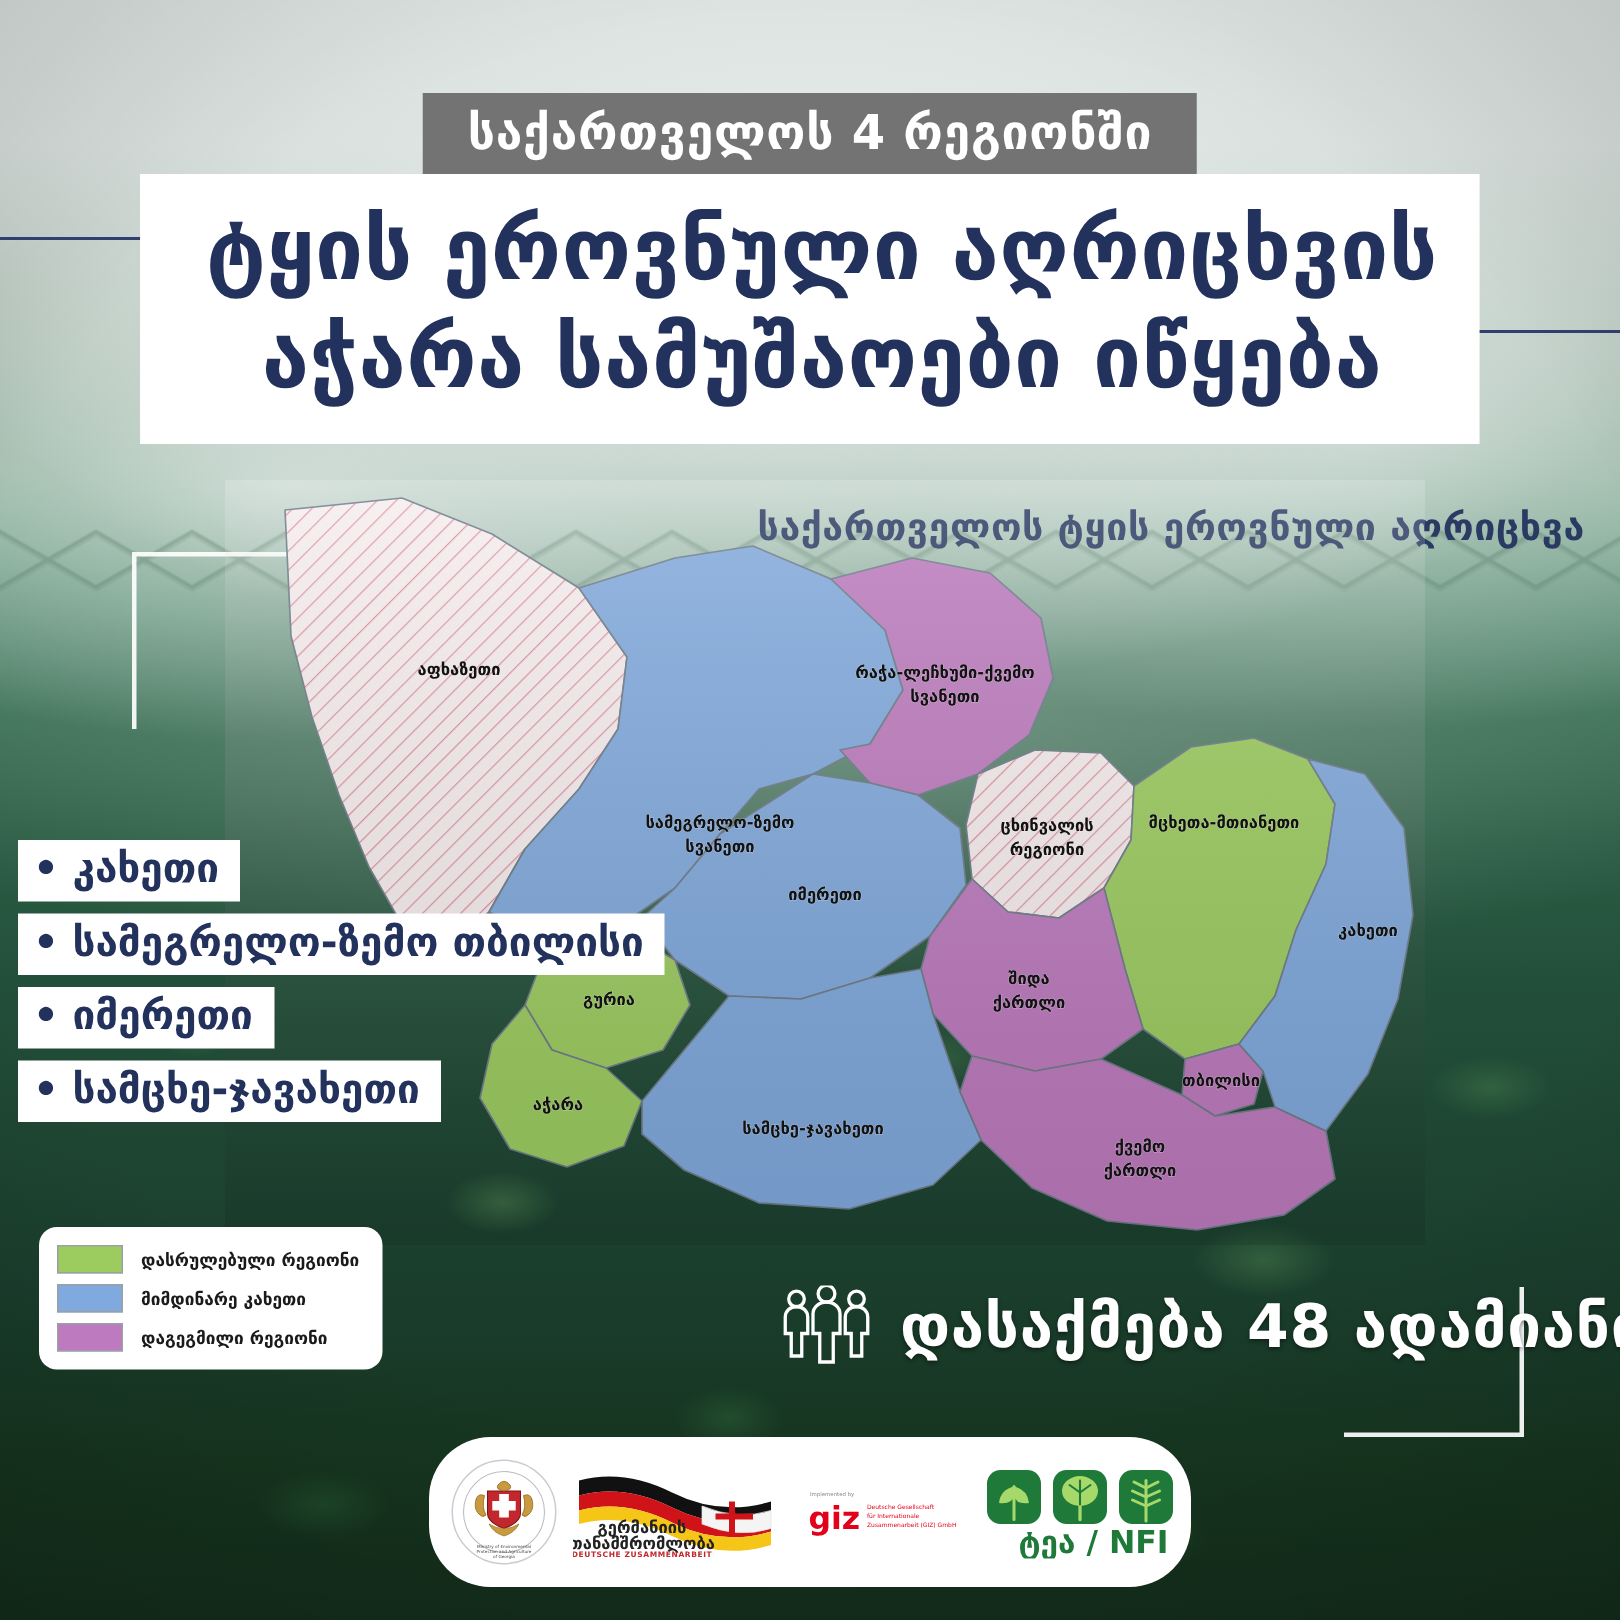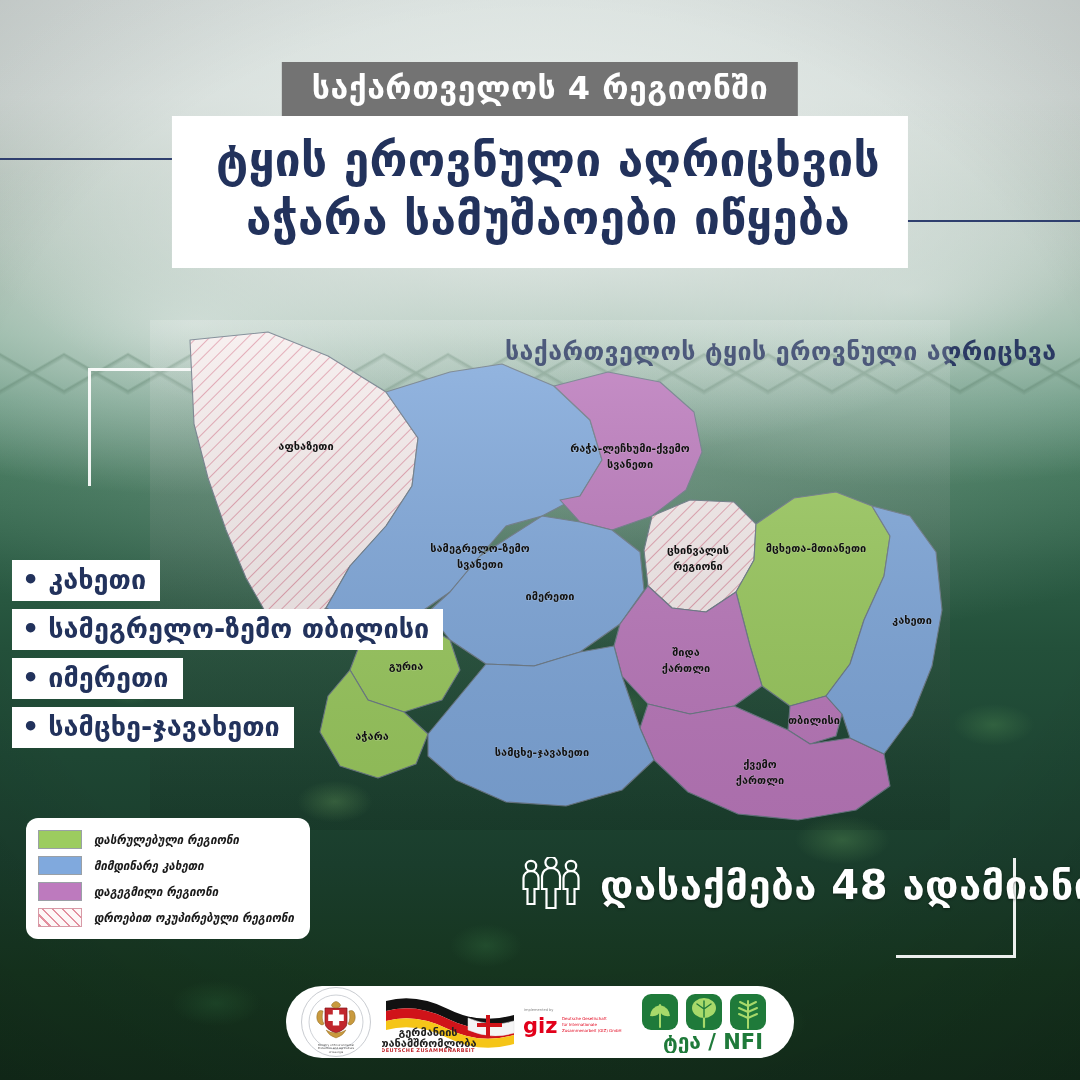--- a/index.html
+++ b/index.html
@@ -95,21 +95,21 @@
   }
   .title-card {
     position: absolute; left: 50%; transform: translateX(-50%);
     top: 116px;
     background: #ffffff;
     padding: 16px 28px 20px;
     text-align: center;
   }
   .title-card .line {
     color: #22325c;
-    font-size: 46px; font-weight: 700;
+    font-size: 57px; font-weight: 700;
     line-height: 1.26;
     letter-spacing: .3px;
     white-space: nowrap;
     margin-left: 16px;
   }
   .rule {
     position: absolute; height: 0; border-top: 2px solid #2f3f6e;
   }
   .rule-left  { left: 0;   width: 258px; top: 158px; }
   .rule-right { right: 0;  width: 262px; top: 220px; }
@@ -162,21 +162,21 @@
     color: #22325c;
   }
   .bullets li.row { display: block; width: max-content; }
 
   
   .legend {
     position: absolute; left: 26px; top: 818px;
     background: #ffffff; border-radius: 12px;
     padding: 12px 16px 12px 12px;
   }
-  .legend .item { display: flex; align-items: center; margin-bottom: 7px; font-style: italic; }
+  .legend .item { display: flex; align-items: center; margin-bottom: 7px; }
   .legend .item:last-child { margin-bottom: 0; }
   .legend .sw {
     width: 44px; height: 19px; flex: 0 0 44px;
     margin-right: 12px; border: 1px solid #9aa0a6;
   }
   .legend .sw.hatch {
     background-color: #fdf7f7;
     background-image: repeating-linear-gradient(45deg,
       #e38f9e 0 1.5px, rgba(0,0,0,0) 1.5px 7px);
     border-color: #d79aa6;
@@ -192,29 +192,29 @@
   .stat .txt {
     color: #ffffff; font-size: 40px; font-weight: 700;
     letter-spacing: .5px; white-space: nowrap;
     text-shadow: 0 1px 3px rgba(0,0,0,.45);
   }
 
   
   .footer {
     position: absolute; left: 50%; transform: translateX(-50%);
     bottom: 22px;
-    width: 508px; height: 72px;
+    width: 508px; height: 100px;
     background: #ffffff;
     border-radius: 41px;
     display: flex; align-items: center;
     padding: 0 10px 0 14px;
   }
   .logo-seal { width: 72px; height: 72px; flex: 0 0 72px; }
   .logo-de   { width: 136px; flex: 0 0 136px; margin-left: 10px; }
-  .logo-giz  { width: 112px; flex: 0 0 112px; margin-left: 2px; }
+  .logo-giz  { width: 112px; flex: 0 0 112px; margin-left: 18px; }
   .logo-nfi  { width: 154px; flex: 0 0 154px; margin-left: 4px; }
   .logo-de svg, .logo-giz svg, .logo-nfi svg, .logo-seal svg { display: block; width: 100%; }
 </style>
 </head>
 <body>
 
 <div id="poster">
 
   <div class="bg-base"></div>
   <div class="bg-mist"></div>
@@ -328,24 +328,20 @@
       <span class="lbl">დასრულებული რეგიონი</span>
     </div>
     <div class="item">
       <span class="sw" style="background-color: rgb(128, 169, 221);"></span>
       <span class="lbl">მიმდინარე კახეთი</span>
     </div>
     <div class="item">
       <span class="sw" style="background-color: rgb(189, 122, 190);"></span>
       <span class="lbl">დაგეგმილი რეგიონი</span>
     </div>
-    <div class="item">
-      <span class="sw hatch"></span>
-      <span class="lbl">დროებით ოკუპირებული რეგიონი</span>
-    </div>
   </div>
 
   <div class="stat">
     <span class="people">
       <svg width="66" height="56" viewBox="0 0 66 56" fill="none" stroke="#ffffff" stroke-width="2.2">
         <g>
           <circle cx="13" cy="9" r="5.2"></circle>
           <path d="M5.5,21 a7.5,7 0 0 1 15,0 v11 h-4 v15 h-7 v-15 h-4 Z"></path>
         </g>
         <g>

